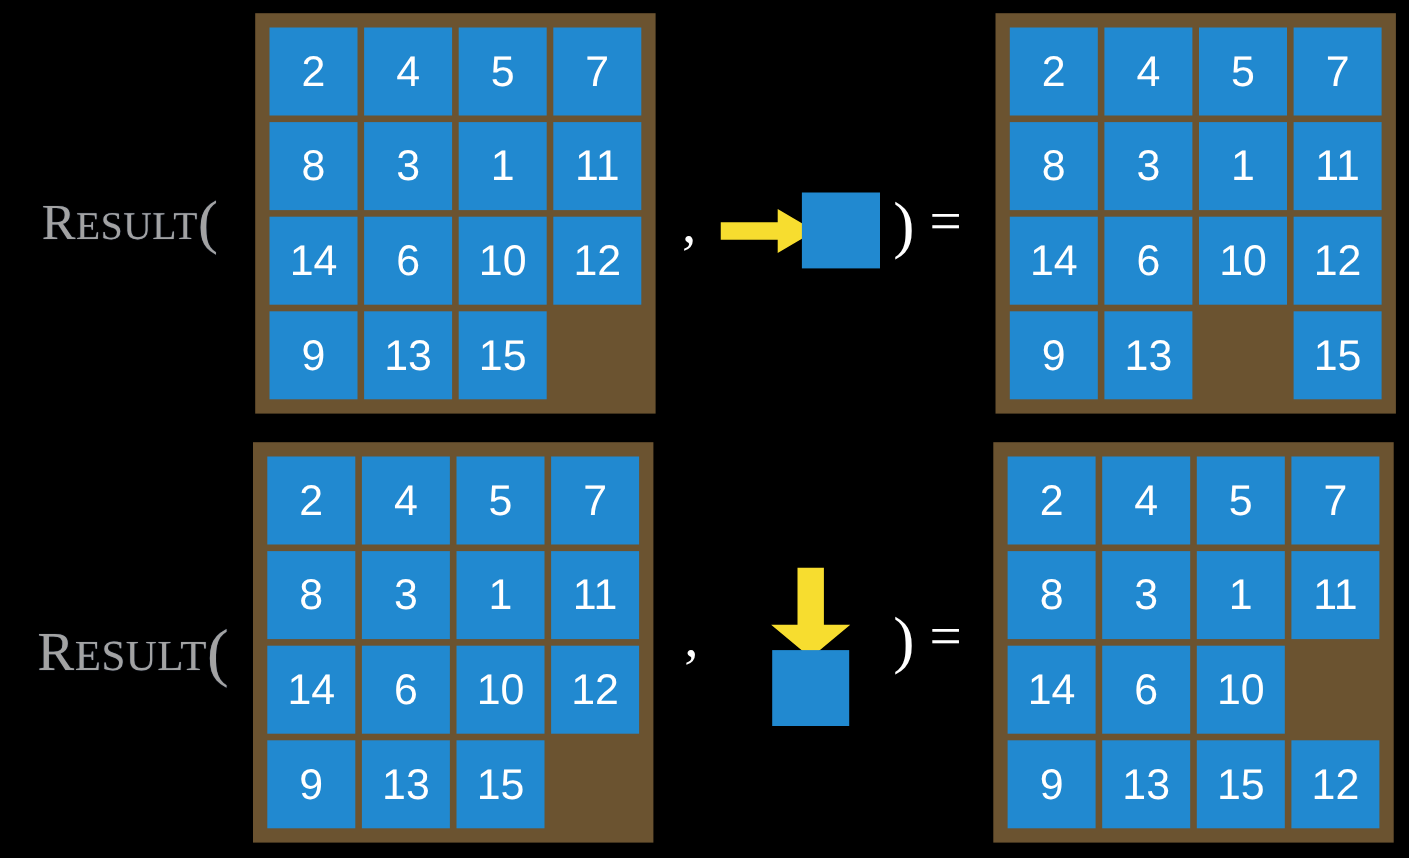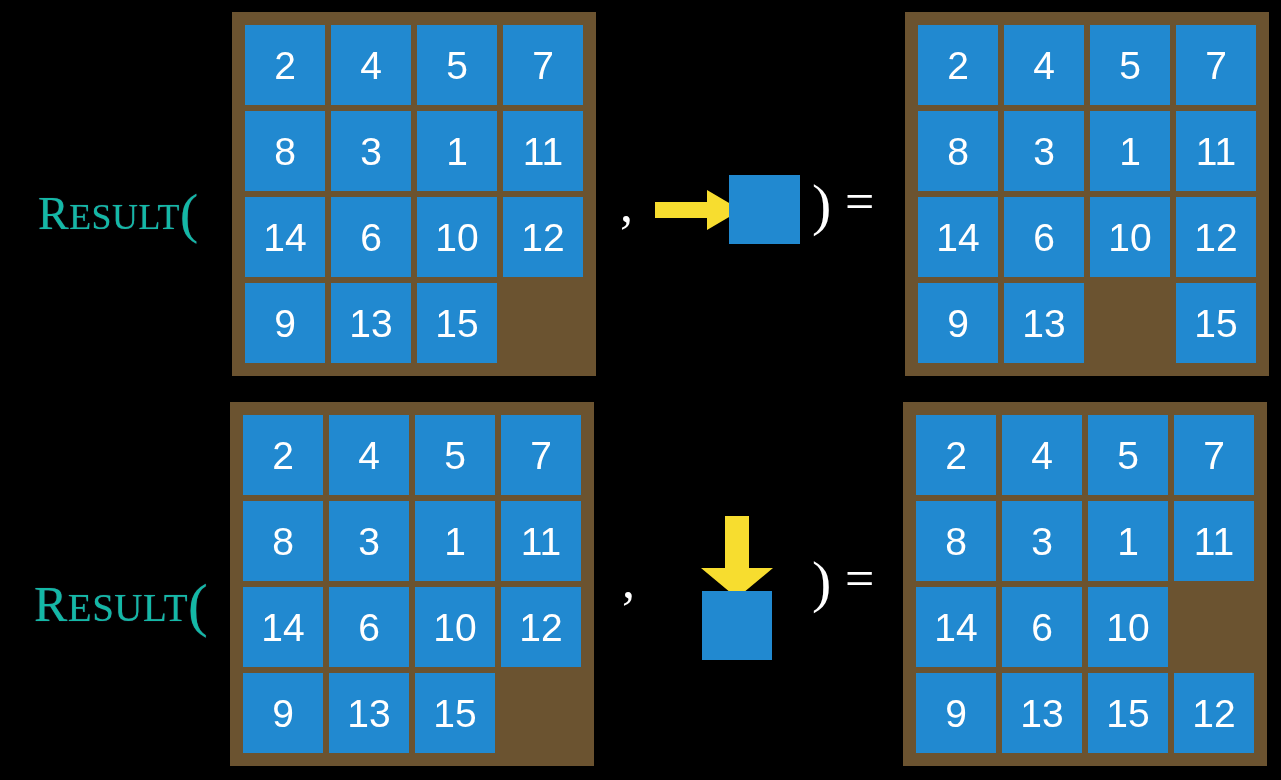--- a/index.html
+++ b/index.html
@@ -17,27 +17,26 @@
   #stage {
     position: relative;
     width: 1281px;
     height: 780px;
     background: #000000;
   }
 
   
   .result-label {
     position: absolute;
-    color: #14b8a6;
+    color: #a3a3a3;
     font-family: "Liberation Serif", serif;
     white-space: nowrap;
     line-height: 1;
     text-shadow: 0 0 1px rgba(120,150,200,0.55);
     letter-spacing: 0.5px;
-    margin-top: 12px;
   }
   .result-label .big {
     font-size: 1em;
   }
   .result-label .small {
     font-size: 0.78em;
   }
   .result-label .paren {
     font-size: 1.18em;
     position: relative;

